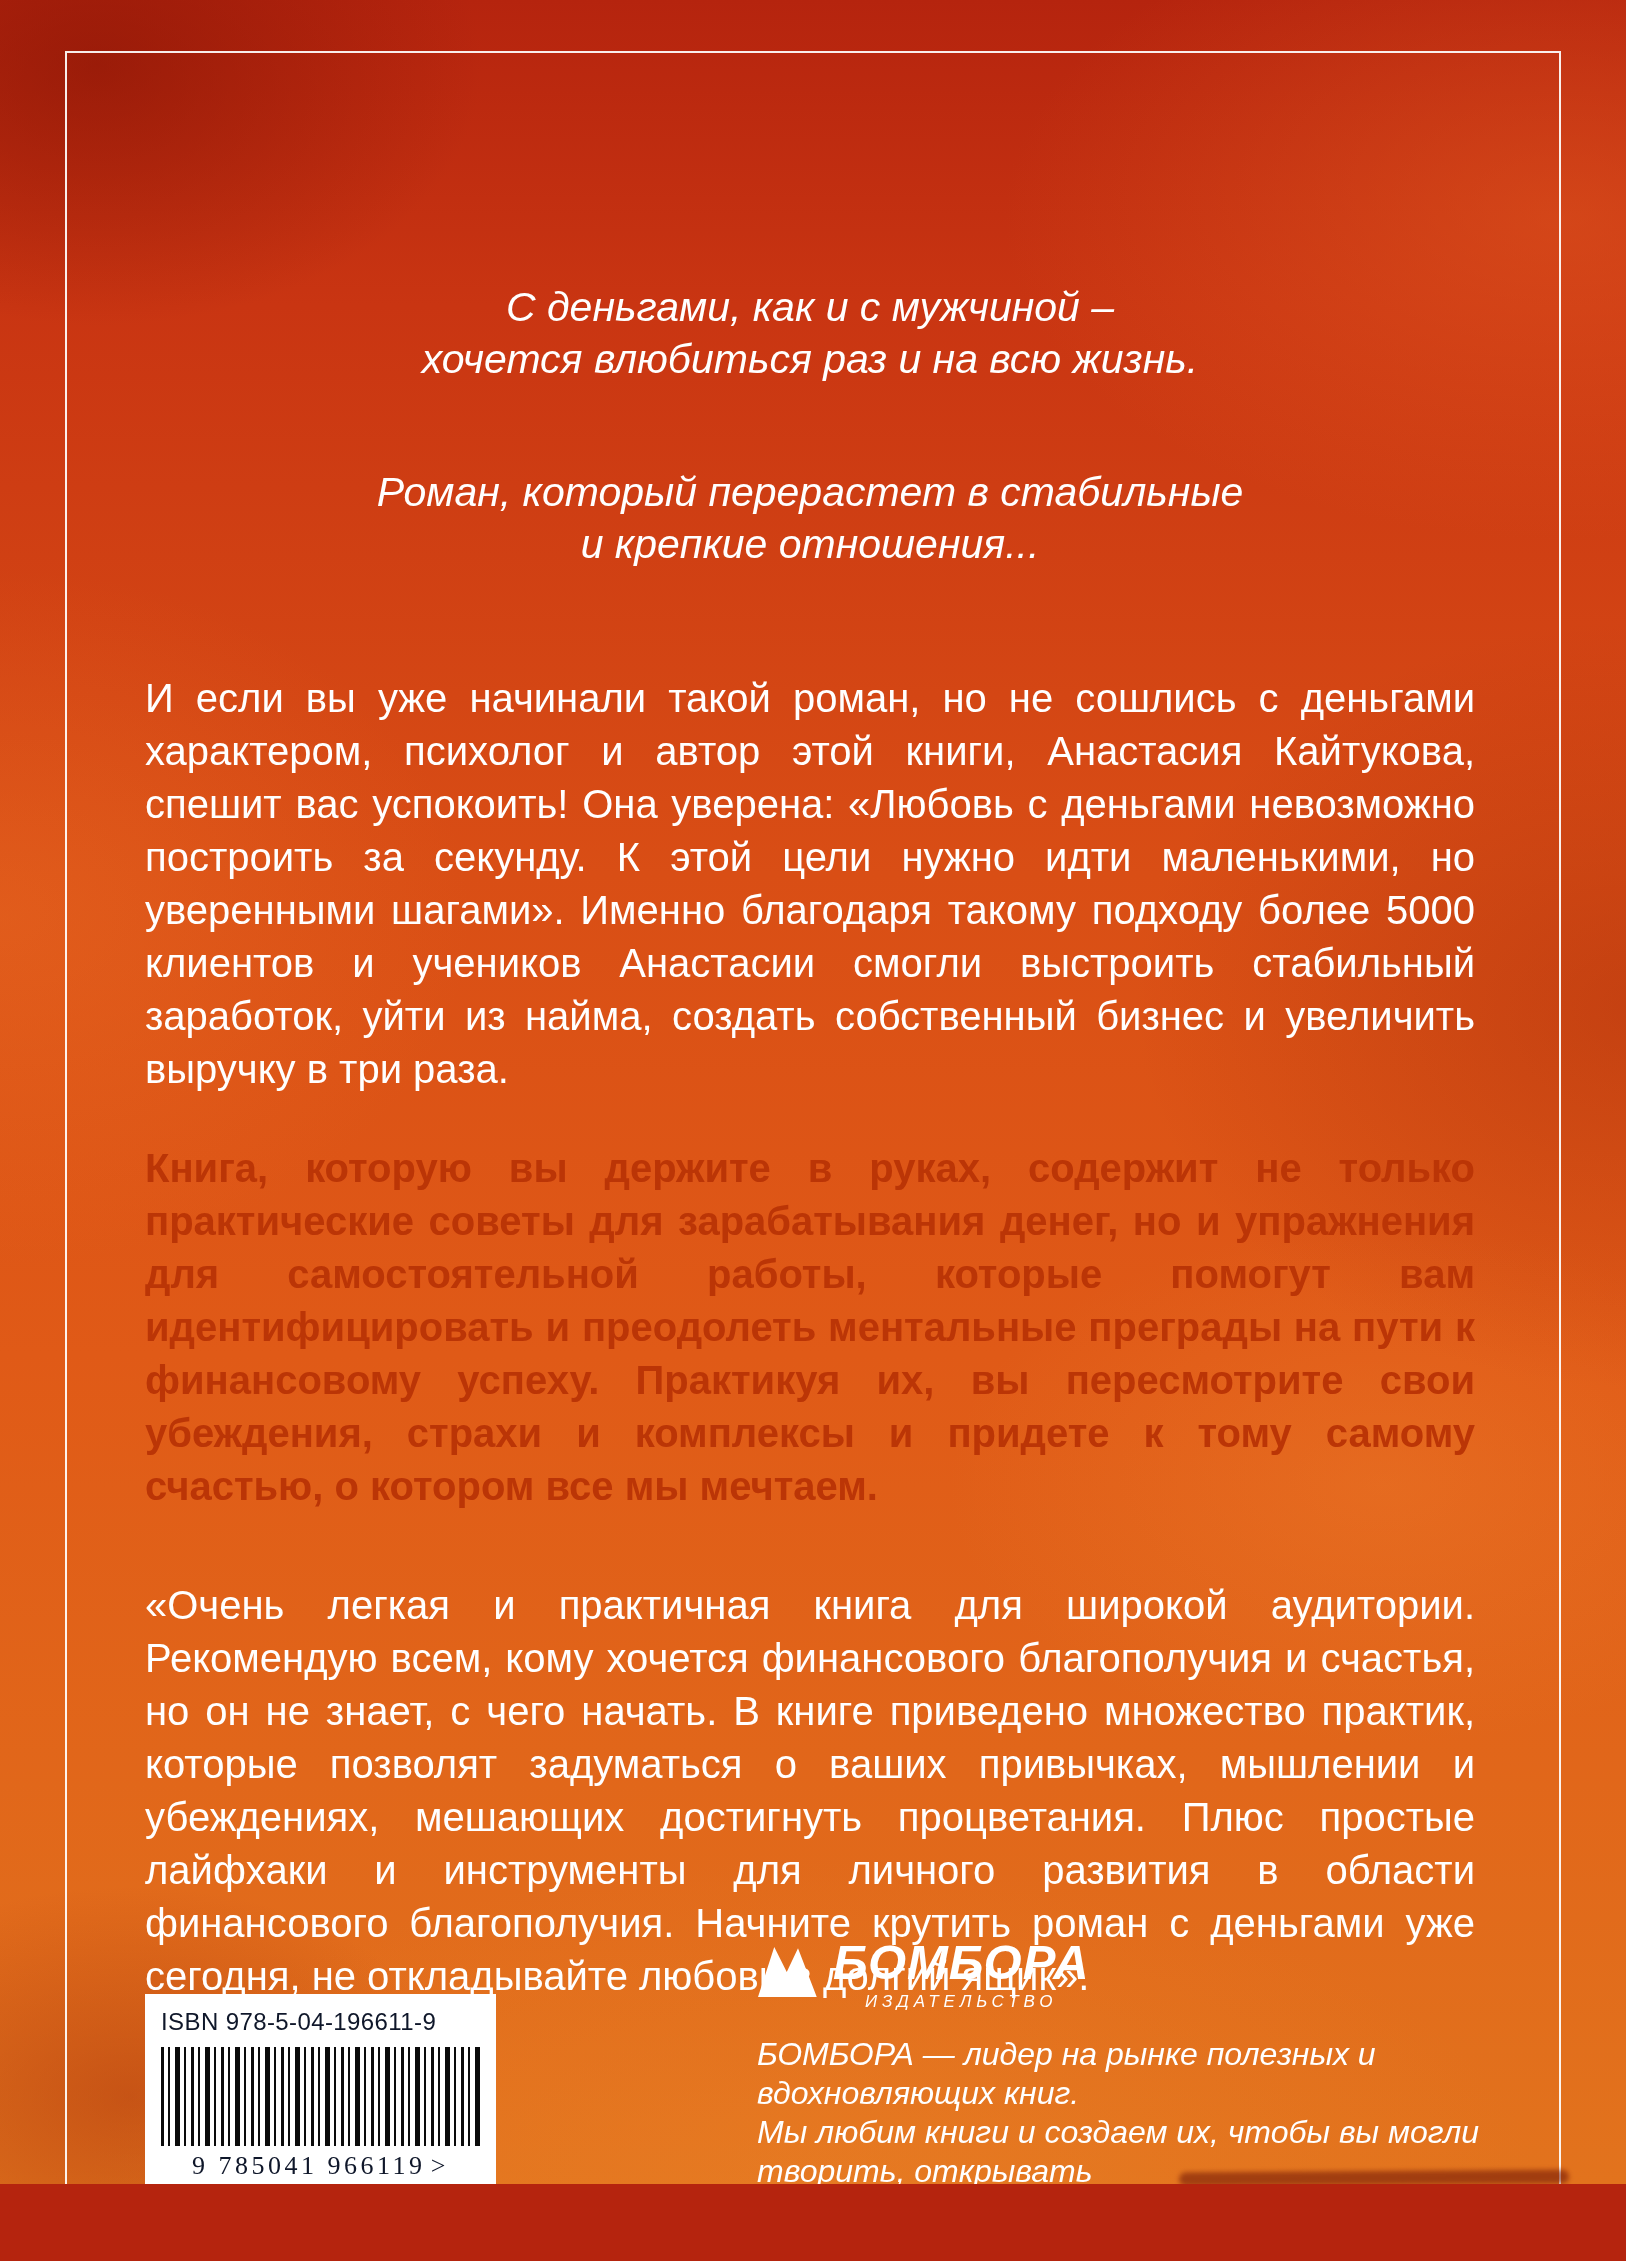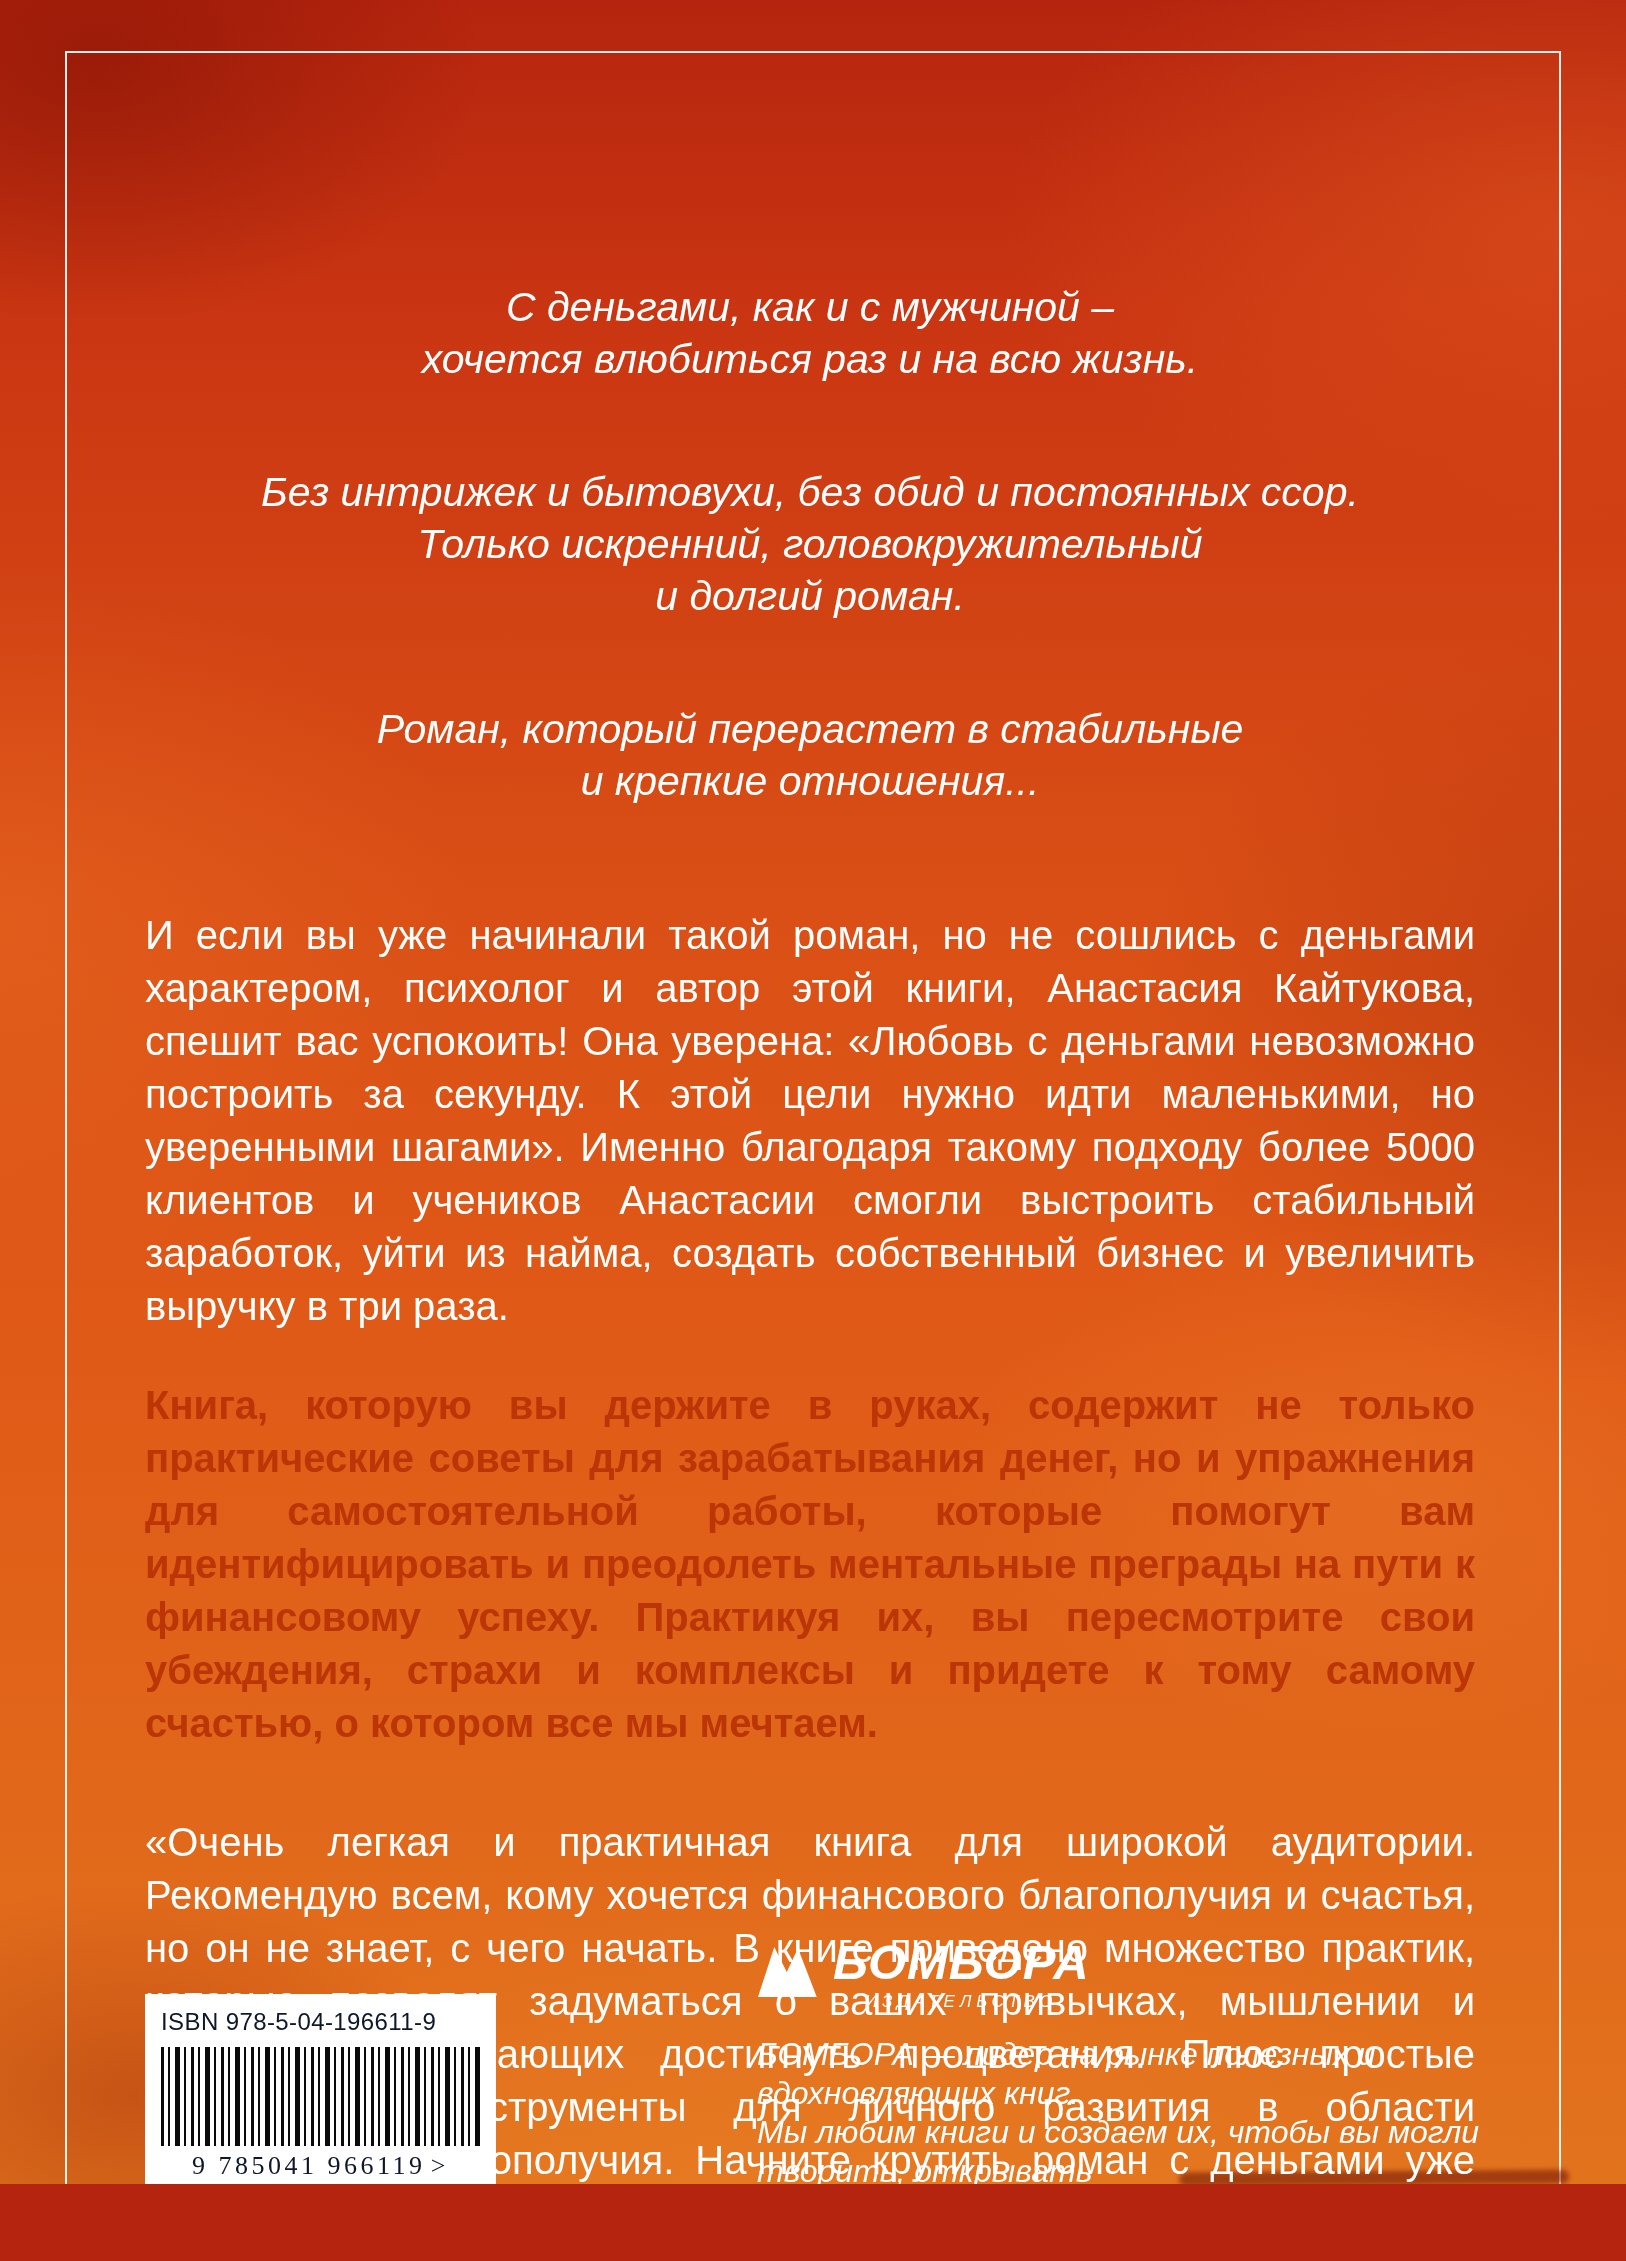--- a/index.html
+++ b/index.html
@@ -147,23 +147,20 @@
 <div class="cover">
   <div class="bg-texture"></div>
   <div class="frame"></div>
   <div class="streak streak-1"></div>
   <div class="streak streak-2"></div>
 
   <div class="content">
     <div class="epigraph">
       <p class="stanza">С деньгами, как и с мужчиной –
 хочется влюбиться раз и на всю жизнь.</p>
-      <p class="stanza">Без интрижек и бытовухи, без обид и постоянных ссор.
-Только искренний, головокружительный
-и долгий роман.</p>
       <p class="stanza">Роман, который перерастет в стабильные
 и крепкие отношения...</p>
     </div>
 
     <p class="para intro">И если вы уже начинали такой роман, но не сошлись с деньгами характером, психолог и автор этой книги, Анастасия Кайтукова, спешит вас успокоить! Она уверена: «Любовь с деньгами невозможно построить за секунду. К этой цели нужно идти маленькими, но уверенными шагами». Именно благодаря такому подходу более 5000 клиентов и учеников Анастасии смогли выстроить стабильный заработок, уйти из найма, создать собственный бизнес и увеличить выручку в три раза.</p>
     <p class="para highlight">Книга, которую вы держите в руках, содержит не только практические советы для зарабатывания денег, но и упражнения для самостоятельной работы, которые помогут вам идентифицировать и преодолеть ментальные преграды на пути к финансовому успеху. Практикуя их, вы пересмотрите свои убеждения, страхи и комплексы и придете к тому самому счастью, о котором все мы мечтаем.</p>
     <p class="para quote">«Очень легкая и практичная книга для широкой аудитории. Рекомендую всем, кому хочется финансового благополучия и счастья, но он не знает, с чего начать. В книге приведено множество практик, которые позволят задуматься о ваших привычках, мышлении и убеждениях, мешающих достигнуть процветания. Плюс простые лайфхаки и инструменты для личного развития в области финансового благополучия. Начните крутить роман с деньгами уже сегодня, не откладывайте любовь в долгий ящик».</p>
 
   </div>
 

